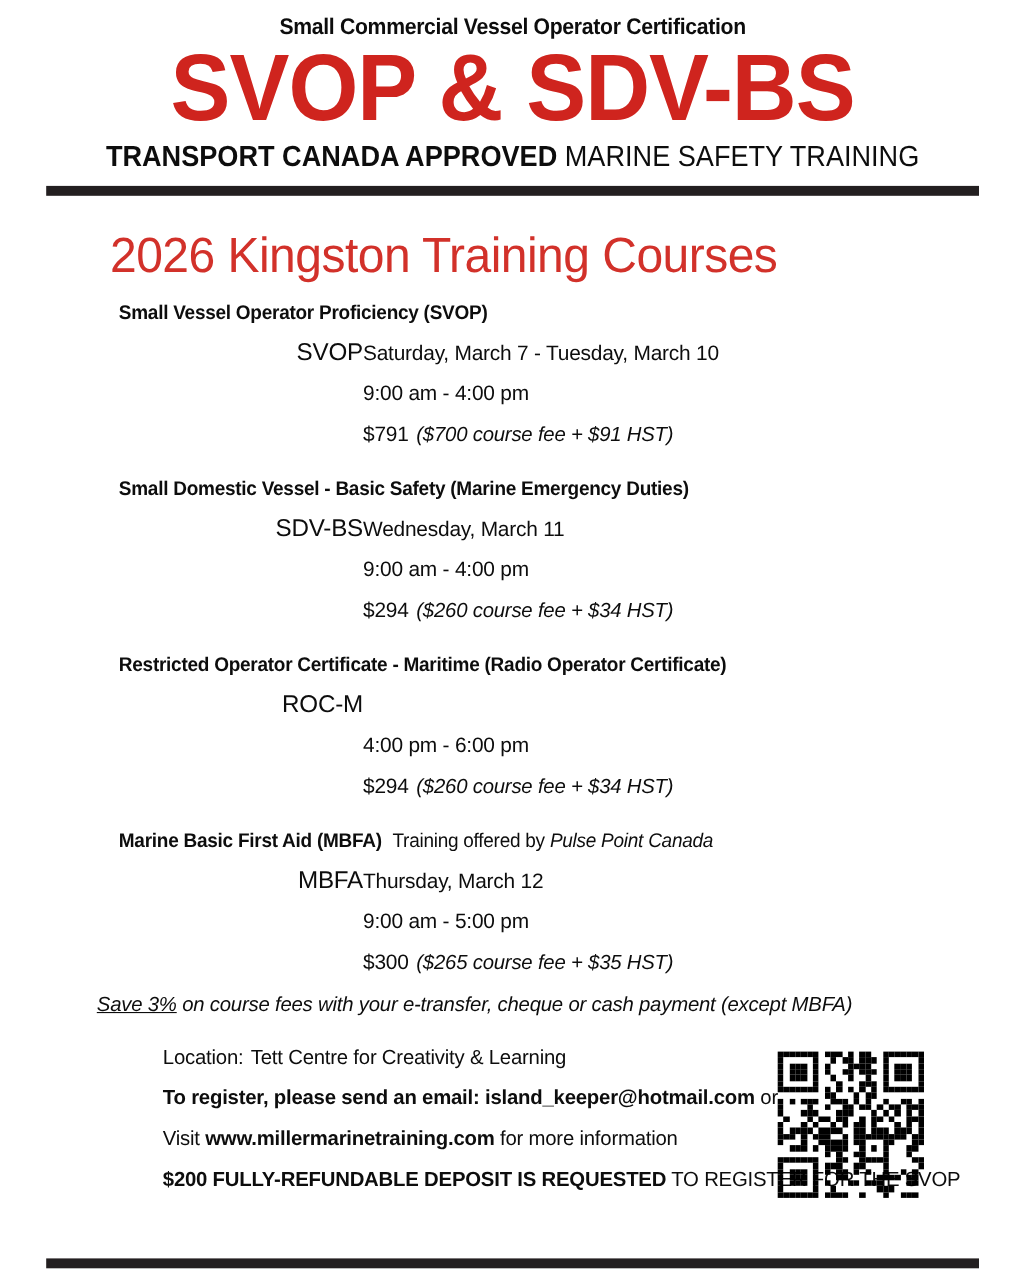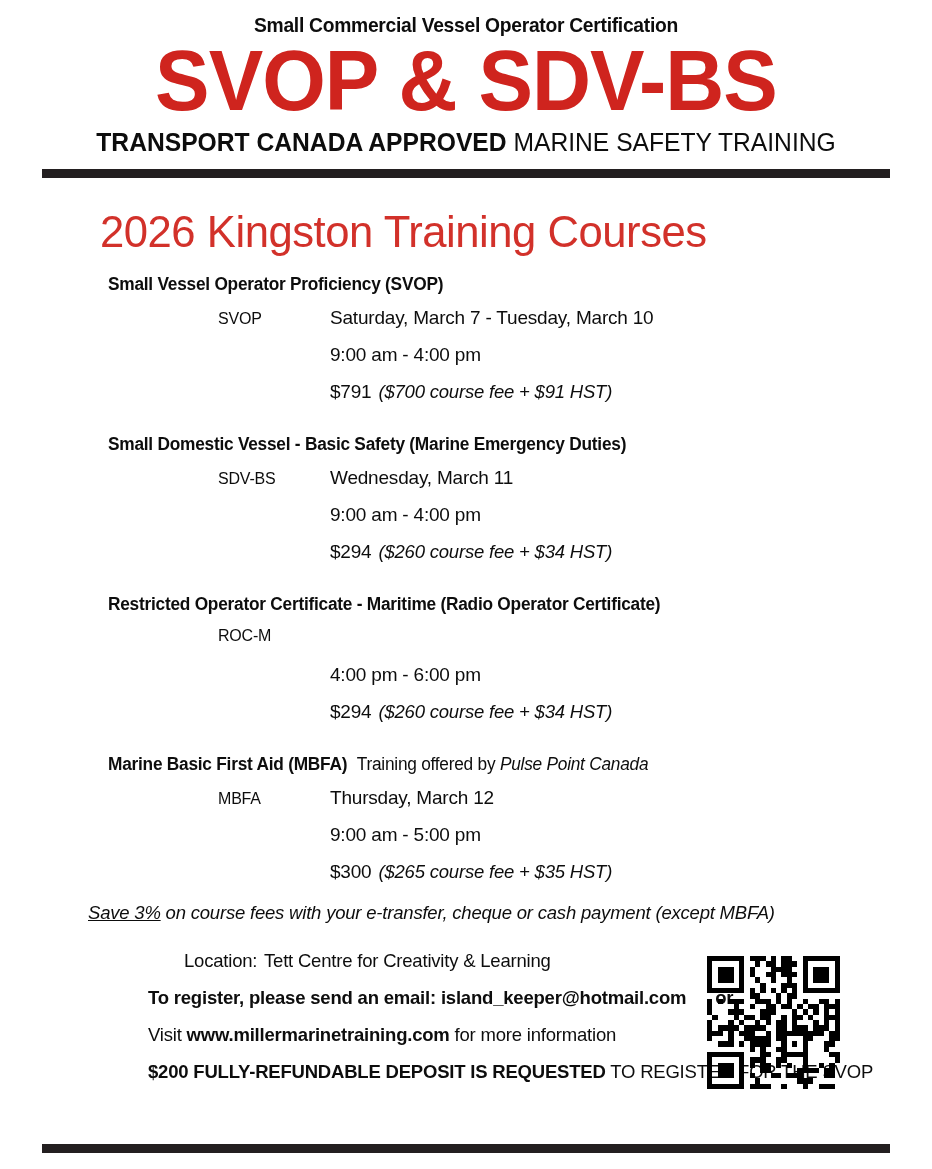--- a/index.html
+++ b/index.html
@@ -94,23 +94,24 @@
     margin-top: 12px;
   }
   .course-row {
     display: flex;
     align-items: baseline;
     height: 37px;
   }
   .course-code {
     width: 112px;
     margin-left: 218px;
-    font-size: 16px;
+    font-size: 22px;
     letter-spacing: -0.2px;
     white-space: nowrap;
+    text-align: right;
   }
   .course-detail {
     font-size: 19px;
     letter-spacing: -0.2px;
     white-space: nowrap;
   }
   .course-row.indented .course-code {
     visibility: hidden;
   }
   .course-detail .fee-note {
@@ -137,21 +138,20 @@
 
   
   .footer {
     position: relative;
     margin-top: 26px;
   }
   .footer-row {
     display: flex;
     align-items: baseline;
     height: 37px;
-    padding-left: 36px;
   }
   .loc-label {
     margin-left: 148px;
     width: 80px;
     font-size: 18.5px;
     letter-spacing: -0.2px;
   }
   .loc-value {
     font-size: 18.5px;
     letter-spacing: -0.2px;
@@ -163,21 +163,21 @@
 
   .contact-line {
     margin-left: 148px;
     font-size: 18.5px;
     letter-spacing: -0.2px;
     white-space: nowrap;
     height: 37px;
   }
   .contact-line.b { font-weight: bold; }
   .contact-line .u { }
-  .contact-line .lt { font-weight: bold; padding-left: 24px; }
+  .contact-line .lt { font-weight: normal; }
   .contact-line .bold { font-weight: bold; }
 
   .qr-wrap {
     position: absolute;
     left: 707px;
     top: 6px;
     width: 133px;
     height: 133px;
   }
   .qr-grid {

